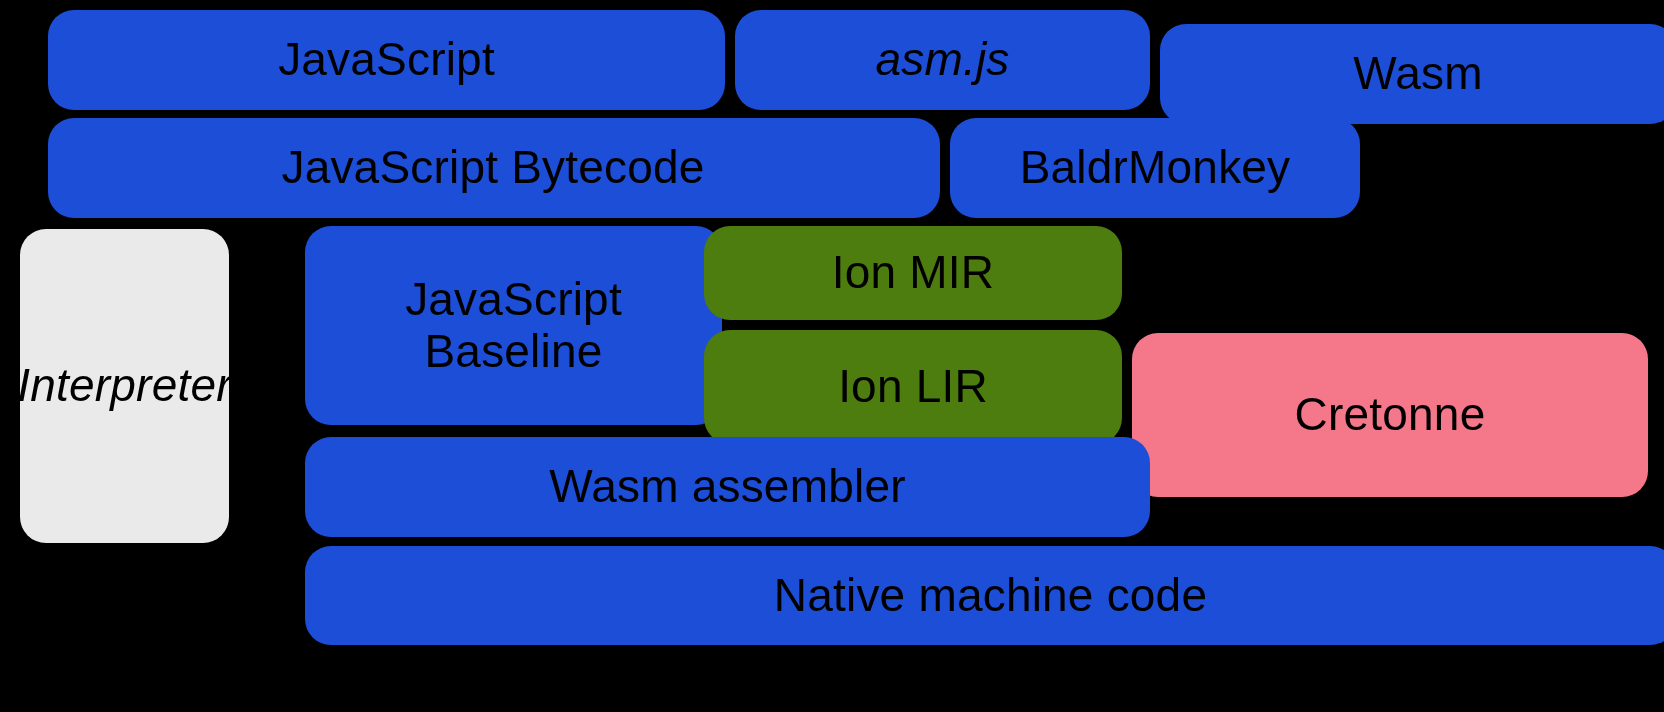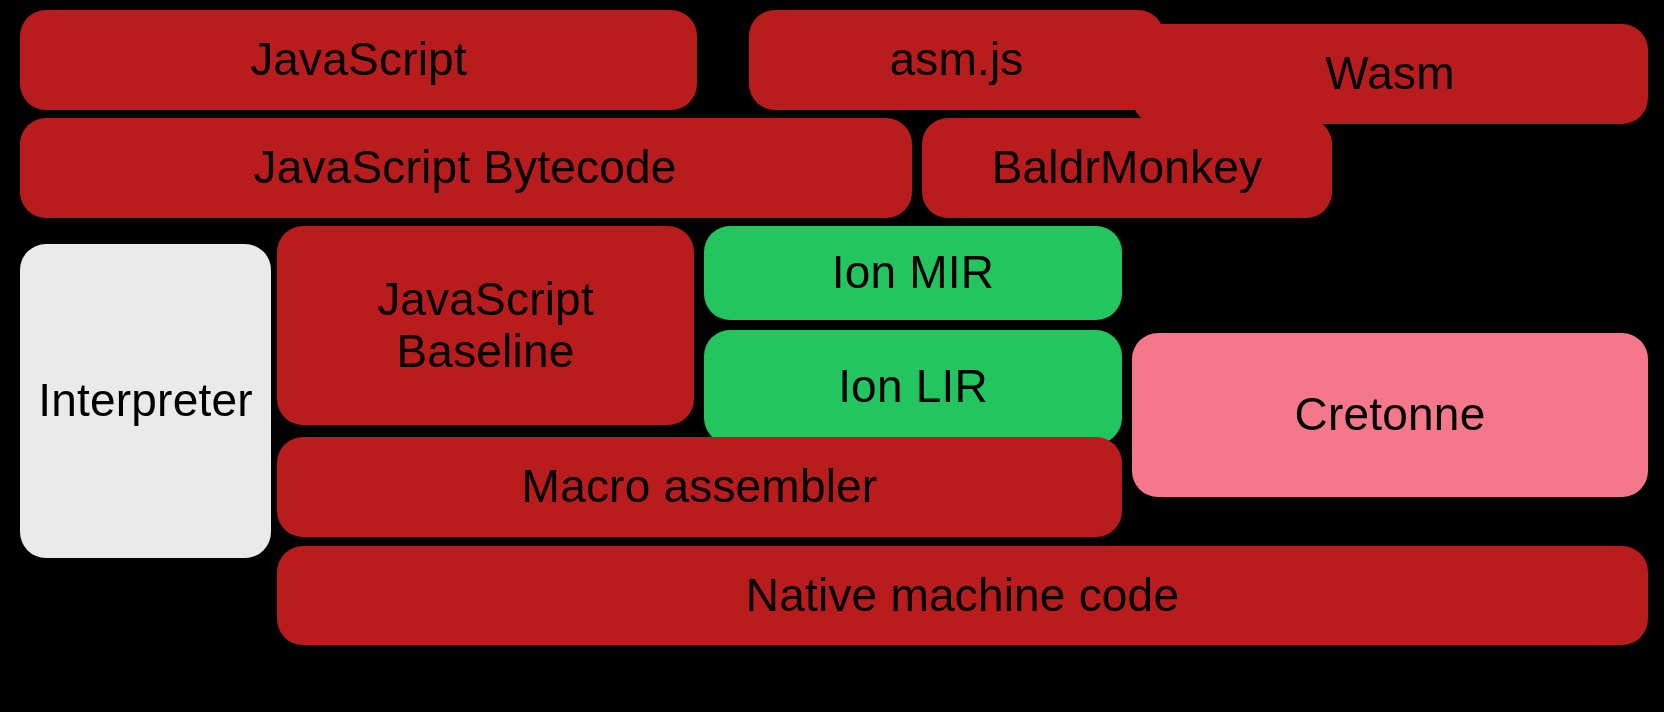--- a/index.html
+++ b/index.html
@@ -28,36 +28,36 @@
     text-align: center;
     color: #000000;
     font-size: 46px;
     line-height: 1.12;
     font-weight: 400;
     letter-spacing: 0.2px;
     white-space: pre-line;
     padding: 4px 10px;
     -webkit-font-smoothing: antialiased;
   }
-  .fill-white { background: #b91c1c; }
+  .fill-white { background: #1d4ed8; margin-left: 28px; }
   .fill-grey  { background: #EAEAEA; }
-  .fill-green { background: #22c55e; text-align: center; }
+  .fill-green { background: #4d7c0f; text-align: center; }
   .fill-pink  { background: #F4788A; }
 
   
   #node-javascript      { left: 20px;   top: 10px;  width: 677px; height: 100px; }
-  #node-asmjs           { left: 749px;  top: 10px;  width: 415px; height: 100px; }
+  #node-asmjs           { left: 707px;  top: 10px;  width: 415px; height: 100px; font-style: italic; }
   #node-wasm            { left: 1132px; top: 24px;  width: 516px; height: 100px; }
 
   
   #node-js-bytecode     { left: 20px;   top: 118px; width: 892px; height: 100px; padding-left: 8px; }
   #node-baldrmonkey     { left: 922px;  top: 118px; width: 410px; height: 100px; }
 
   
-  #node-interpreter     { left: 20px;   top: 244px; width: 251px; height: 314px; }
+  #node-interpreter     { left: 20px;   top: 229px; width: 209px; height: 314px; font-style: italic; }
   #node-js-baseline     { left: 277px;  top: 226px; width: 417px; height: 199px; }
   #node-ion-mir         { left: 704px;  top: 226px; width: 418px; height: 94px;  }
   #node-ion-lir         { left: 704px;  top: 330px; width: 418px; height: 114px;  }
   #node-cretonne        { left: 1132px; top: 333px; width: 516px; height: 164px; }
   #node-macro-assembler { left: 277px;  top: 437px; width: 845px; height: 100px; }
 
   
   #node-native-code     { left: 277px;  top: 546px; width: 1371px; height: 99px; }
 </style>
 </head>
@@ -79,17 +79,17 @@
 
   <div class="node fill-white" id="node-js-baseline">JavaScript
 Baseline</div>
 
   <div class="node fill-green" id="node-ion-mir">Ion MIR</div>
 
   <div class="node fill-green" id="node-ion-lir">Ion LIR</div>
 
   <div class="node fill-pink" id="node-cretonne">Cretonne</div>
 
-  <div class="node fill-white" id="node-macro-assembler">Macro assembler</div>
+  <div class="node fill-white" id="node-macro-assembler">Wasm assembler</div>
 
   <div class="node fill-white" id="node-native-code">Native machine code</div>
 
 </div>
 
 </body></html>

